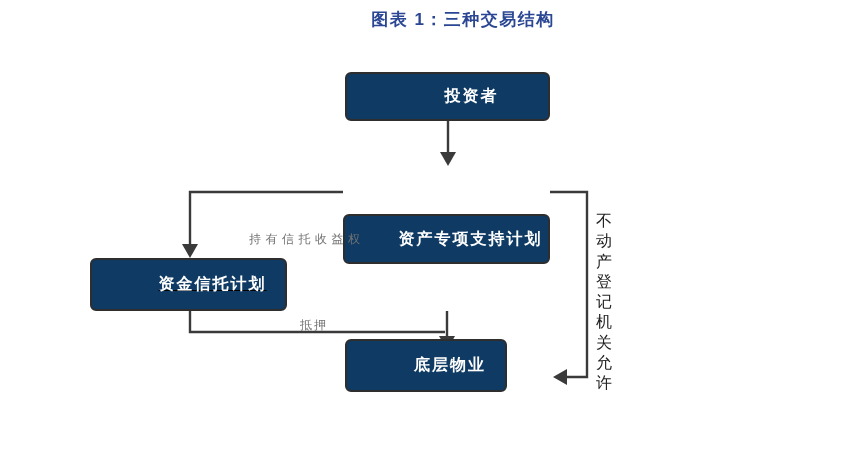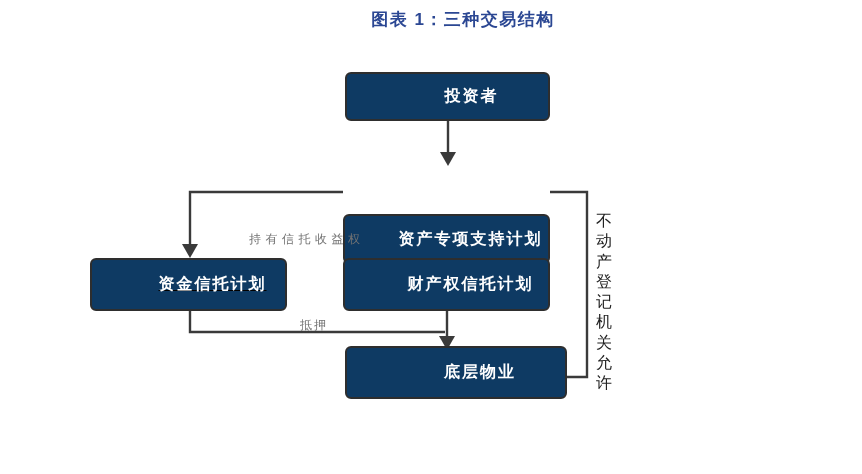--- a/index.html
+++ b/index.html
@@ -49,21 +49,21 @@
     color: #ffffff;
     font-size: 16px;
     font-weight: bold;
     letter-spacing: 2px;
     white-space: nowrap;
   }
   .node-investor            { left: 345px; top:  72px; width: 205px; height: 49px; }
   .node-special-plan        { left: 343px; top: 166px; width: 207px; height: 50px; margin-top: 48px; }
   .node-fund-trust          { left:  90px; top: 258px; width: 197px; height: 53px; text-decoration: underline; }
   .node-property-trust      { left: 343px; top: 258px; width: 207px; height: 53px; }
-  .node-underlying-property { left: 345px; top: 346px; width: 222px; height: 53px; }
+  .node-underlying-property { left: 345px; top: 339px; width: 162px; height: 53px; }
   .edge-label {
     position: absolute;
     color: #737373;
     font-size: 12px;
     white-space: nowrap;
   }
   .label-hold-trust { left: 249px; top: 231px; letter-spacing: 4.5px; }
   .label-mortgage   { left: 300px; top: 317px; letter-spacing: 2px; }
   .label-registry {
     position: absolute;
@@ -128,23 +128,20 @@
   </div>
 
   <div class="node node-special-plan">
     <span>资产专项支持计划</span>
   </div>
 
   <div class="node node-fund-trust">
     <span>资金信托计划</span>
   </div>
 
-  <div class="node node-property-trust">
-    <span>财产权信托计划</span>
-  </div>
 
   <div class="node node-underlying-property">
     <span>底层物业</span>
   </div>
 
   <div class="edge-label label-hold-trust">持有信托收益权</div>
 
   <div class="edge-label label-mortgage">抵押</div>
 
   <div class="label-registry">不动产登记机关允许</div>

